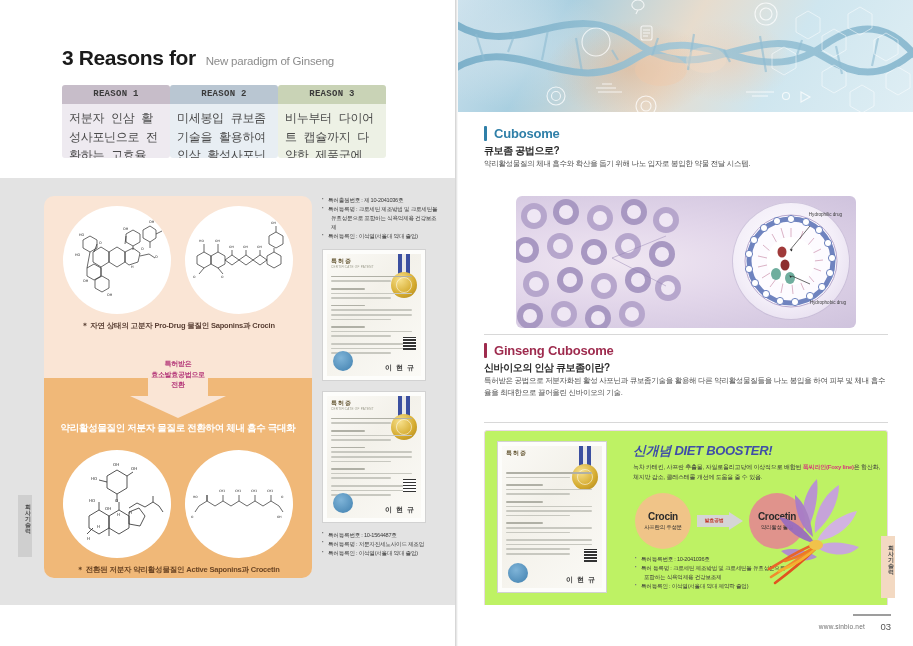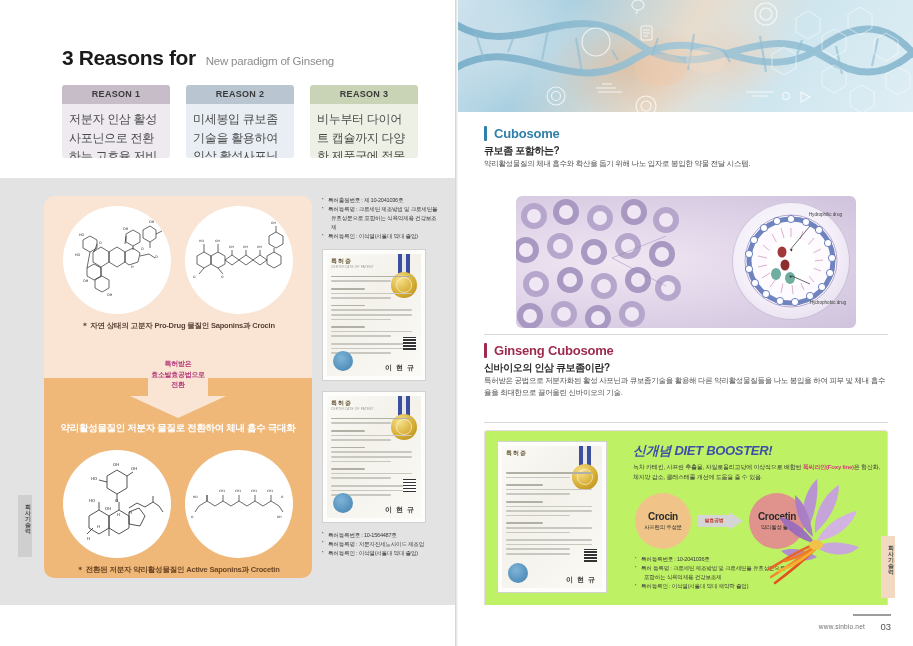--- a/index.html
+++ b/index.html
@@ -15,21 +15,21 @@
   .page-right { position: relative; width: 457px; height: 646px; background: #ffffff; }
   .gutter { position: absolute; left: 455px; top: 0; width: 3px; height: 646px;
             background: linear-gradient(to right,#cfcfcf,#ffffff); z-index: 40; }
 
   
   .lp-head { position: absolute; left: 0; top: 0; width: 456px; height: 143px; background:#fff; }
   .title-row { position: absolute; left: 62px; top: 46px; display: flex; align-items: baseline; gap: 10px; }
   .title-main { font-size: 21px; font-weight: 700; color: #1a1a1a; letter-spacing: -0.4px; }
   .title-sub  { font-size: 11.5px; color: #8c8c8c; font-weight: 400; letter-spacing: -0.2px; }
 
-  .reasons { position: absolute; left: 62px; top: 85px; display: flex; gap: 16px; }
+  .reasons { position: absolute; left: 62px; top: 85px; display: flex; gap: 0; font-family: Liberation Mono, monospace; }
   .reason-card { width: 108px; border-radius: 3px; overflow: hidden; }
   .reason-head { height: 19px; line-height: 19px; text-align: center;
                  font-size: 9px; font-weight: 700; color: #3a3a3a; letter-spacing: 0.3px; }
   .reason-body { height: 54px; padding: 6px 7px 0 7px; font-size: 12px; line-height: 1.55;
                  color: #4a4a4a; letter-spacing: -0.3px; }
   .rc1 .reason-head { background: #c7bdc9; } .rc1 .reason-body { background: #eeeaf0; }
   .rc2 .reason-head { background: #b9c6d2; } .rc2 .reason-body { background: #e8eef3; }
   .rc3 .reason-head { background: #c9d3b6; } .rc3 .reason-body { background: #edf1e5; }
 
   
@@ -488,21 +488,21 @@
           <ellipse cx="250" cy="60" rx="20" ry="13" fill="#f6ddc7"></ellipse>
         </g>
       </svg>
     </div>
 
     <div class="rsec" style="top:126px">
       <div class="sec-label">
         <div class="sec-bar" style="background:#2f7fa8"></div>
         <div class="sec-en" style="color:#2f7fa8">Cubosome</div>
       </div>
-      <div class="sec-kr">큐보좀 포함하는?</div>
+      <div class="sec-kr">큐보좀 공법으로?</div>
       <div class="sec-desc">약리활성물질의 체내 흡수와 확산을 돕기 위해 나노 입자로 봉입한 약물 전달 시스템.</div>
     </div>
 
     <div class="cubo-img">
       <svg class="lattice" viewBox="0 0 190 132" preserveAspectRatio="none">
         <g>
           <circle cx="18" cy="20" r="13" fill="#b6a6cc"></circle>
             <circle cx="18" cy="20" r="7" fill="#efe7f4"></circle>
           <circle cx="50" cy="16" r="13" fill="#a898c2"></circle>
             <circle cx="50" cy="16" r="7" fill="#efe7f4"></circle>

